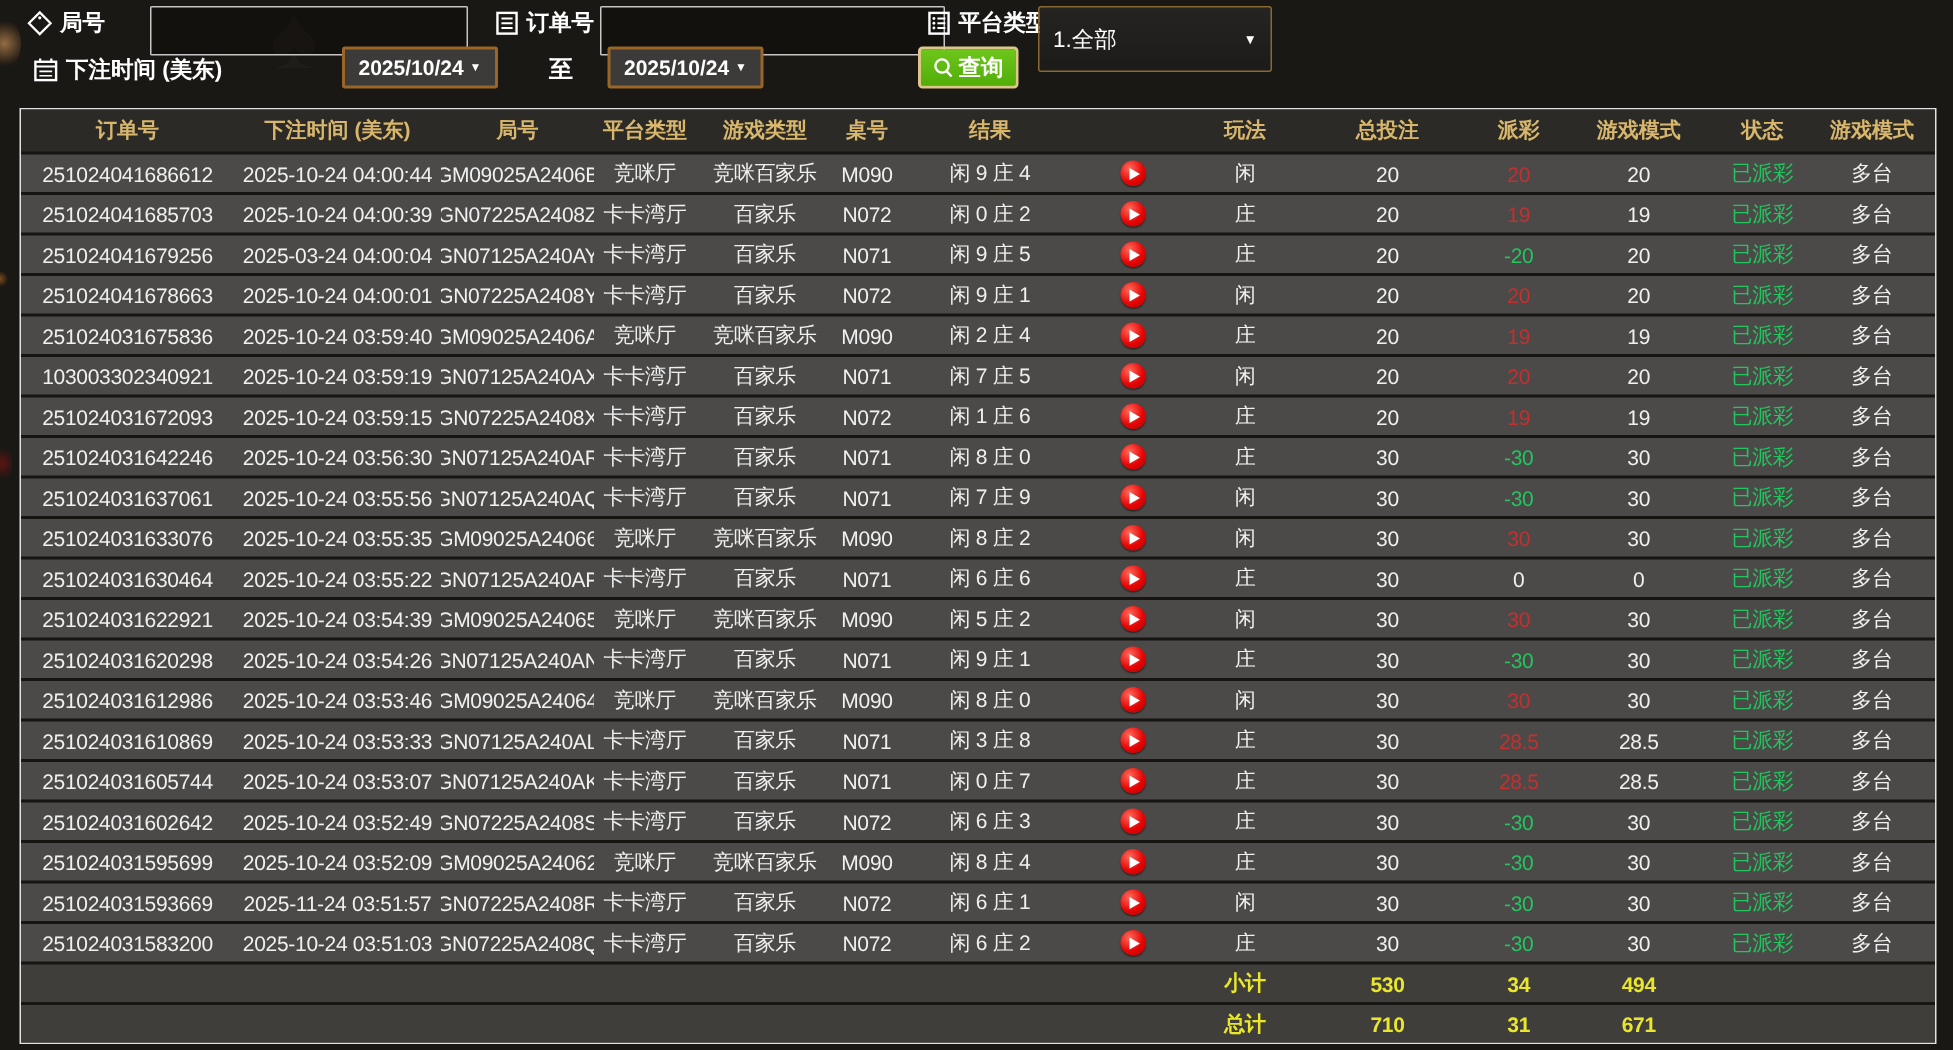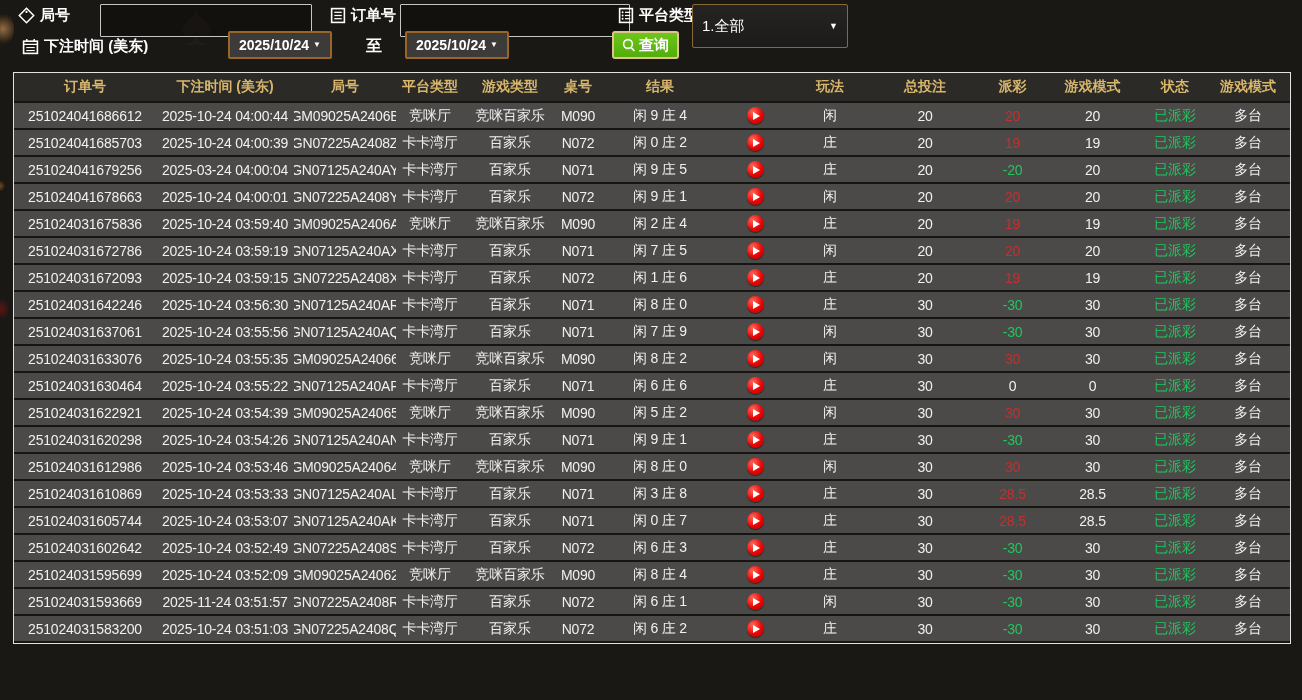--- a/index.html
+++ b/index.html
@@ -277,21 +277,21 @@
           <span class="play"></span>
         </div>
         <div class="cell c8">庄</div>
         <div class="cell c9">20</div>
         <div class="cell c10 pay-win">19</div>
         <div class="cell c11">19</div>
         <div class="cell c12 st-paid">已派彩</div>
         <div class="cell c13">多台</div>
       </div>
       <div class="trow">
-        <div class="cell c0">251024031672786</div>
+        <div class="cell c0">103003302340921</div>
         <div class="cell c1">2025-10-24 03:59:19</div>
         <div class="cell c2">GN07125A240AX</div>
         <div class="cell c3">卡卡湾厅</div>
         <div class="cell c4">百家乐</div>
         <div class="cell c5">N071</div>
         <div class="cell c6">闲 7 庄 5</div>
         <div class="cell c7">
           <span class="play"></span>
         </div>
         <div class="cell c8">闲</div>
@@ -548,14 +548,46 @@
         </div>
         <div class="cell c8">庄</div>
         <div class="cell c9">30</div>
         <div class="cell c10 pay-loss">-30</div>
         <div class="cell c11">30</div>
         <div class="cell c12 st-paid">已派彩</div>
         <div class="cell c13">多台</div>
       </div>
     </div>
   <div id="tfoot">
+      <div class="trow tfoot">
+        <div class="cell c0"></div>
+        <div class="cell c1"></div>
+        <div class="cell c2"></div>
+        <div class="cell c3"></div>
+        <div class="cell c4"></div>
+        <div class="cell c5"></div>
+        <div class="cell c6"></div>
+        <div class="cell c7"></div>
+        <div class="cell c8 yl">小计</div>
+        <div class="cell c9 yl">530</div>
+        <div class="cell c10 yl">34</div>
+        <div class="cell c11 yl">494</div>
+        <div class="cell c12"></div>
+        <div class="cell c13"></div>
+      </div>
+      <div class="trow tfoot">
+        <div class="cell c0"></div>
+        <div class="cell c1"></div>
+        <div class="cell c2"></div>
+        <div class="cell c3"></div>
+        <div class="cell c4"></div>
+        <div class="cell c5"></div>
+        <div class="cell c6"></div>
+        <div class="cell c7"></div>
+        <div class="cell c8 yl">总计</div>
+        <div class="cell c9 yl">710</div>
+        <div class="cell c10 yl">31</div>
+        <div class="cell c11 yl">671</div>
+        <div class="cell c12"></div>
+        <div class="cell c13"></div>
+      </div>
     </div>
 </div>
 
 </body></html>

